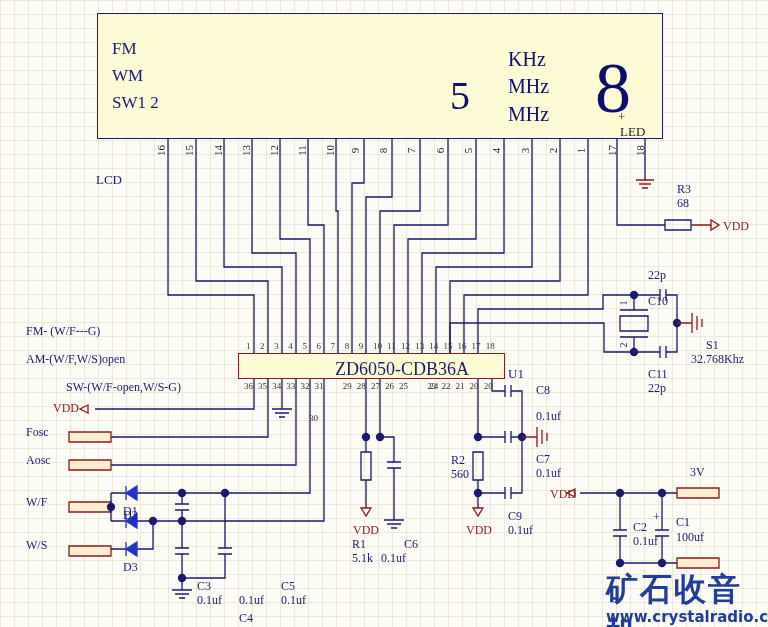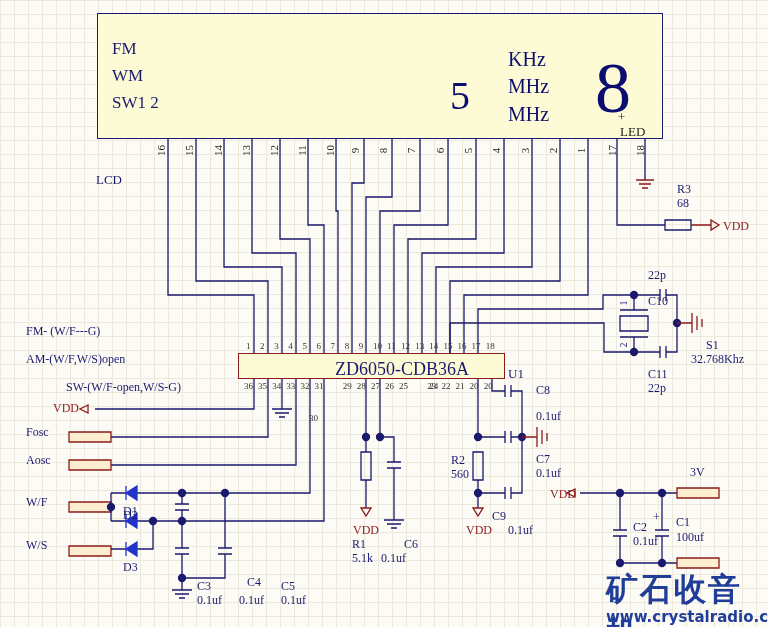--- a/index.html
+++ b/index.html
@@ -187,40 +187,40 @@
 <div class="lbl" style="left:26px;top:454px;">Aosc</div>
 <div class="lbl" style="left:26px;top:496px;">W/F</div>
 <div class="lbl" style="left:26px;top:539px;">W/S</div>
 
 <div class="lbl" style="left:123px;top:505px;">D1</div>
 <div class="lbl" style="left:123px;top:509px;">D2</div>
 <div class="lbl" style="left:123px;top:561px;">D3</div>
 
 <div class="lbl" style="left:197px;top:580px;">C3</div>
 <div class="lbl" style="left:197px;top:594px;">0.1uf</div>
-<div class="lbl" style="left:239px;top:576px;margin-left:8px;">C4</div>
+<div class="lbl" style="left:239px;top:612px;">C4</div>
 <div class="lbl" style="left:239px;top:594px;">0.1uf</div>
 <div class="lbl" style="left:281px;top:580px;">C5</div>
 <div class="lbl" style="left:281px;top:594px;">0.1uf</div>
 
 <div class="lbl red" style="left:353px;top:524px;">VDD</div>
 <div class="lbl" style="left:352px;top:538px;">R1</div>
 <div class="lbl" style="left:352px;top:552px;">5.1k</div>
 <div class="lbl" style="left:381px;top:538px;margin-left:23px;">C6</div>
 <div class="lbl" style="left:381px;top:552px;">0.1uf</div>
 
 <div class="lbl" style="left:451px;top:454px;">R2</div>
 <div class="lbl" style="left:451px;top:468px;">560</div>
 <div class="lbl red" style="left:466px;top:524px;">VDD</div>
 
 <div class="lbl" style="left:536px;top:384px;">C8</div>
 <div class="lbl" style="left:536px;top:410px;">0.1uf</div>
 <div class="lbl" style="left:536px;top:453px;">C7</div>
 <div class="lbl" style="left:536px;top:467px;">0.1uf</div>
-<div class="lbl" style="left:492px;top:510px;">C9</div>
+<div class="lbl" style="left:508px;top:510px;">C9</div>
 <div class="lbl" style="left:508px;top:524px;">0.1uf</div>
 
 <div class="lbl" style="left:648px;top:255px;margin-top:40px;">C10</div>
 <div class="lbl" style="left:648px;top:269px;">22p</div>
 <div class="lbl" style="left:648px;top:368px;">C11</div>
 <div class="lbl" style="left:648px;top:382px;">22p</div>
 <div class="lbl" style="left:706px;top:339px;">S1</div>
 <div class="lbl" style="left:691px;top:353px;">32.768Khz</div>
 <div class="lbl" style="left:621px;top:298px;font-size:10px;transform:rotate(-90deg);">1</div>
 <div class="lbl" style="left:621px;top:340px;font-size:10px;transform:rotate(-90deg);">2</div>

